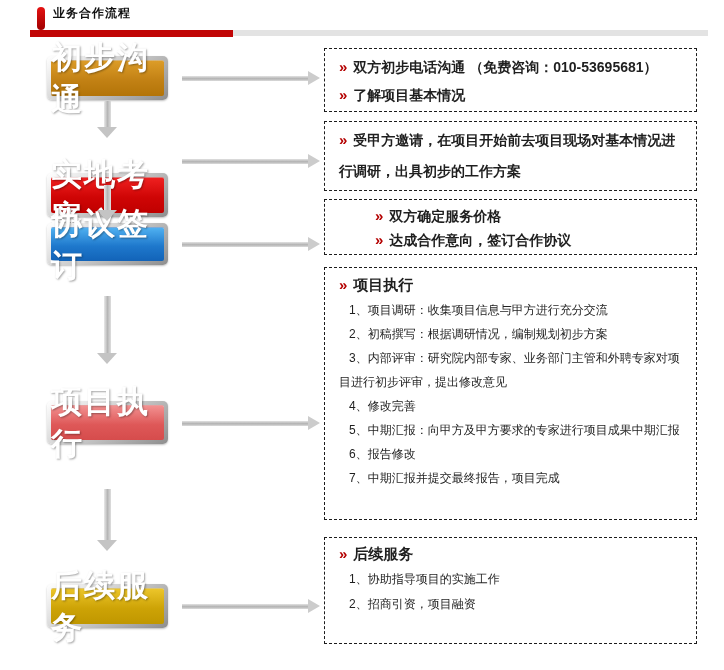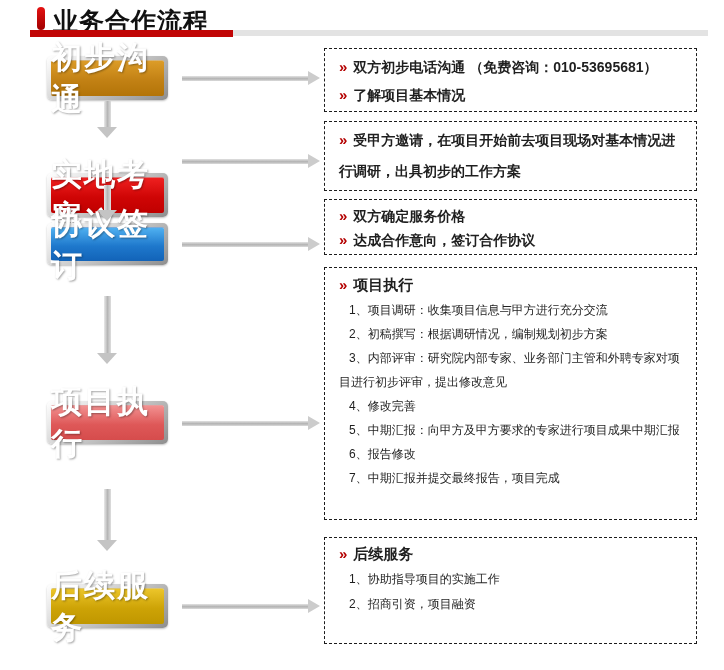--- a/index.html
+++ b/index.html
@@ -15,21 +15,21 @@
   }
 
   
   .title-mark {
     position: absolute; left: 37px; top: 7px;
     width: 8px; height: 23px; border-radius: 4px;
     background: linear-gradient(180deg, #e51212 0%, #a00000 100%);
   }
   .page-title {
     position: absolute; left: 53px; top: 5px;
-    font-size: 25px; font-weight: bold; color: #111111;
+    font-size: 12px; font-weight: bold; color: #111111;
     letter-spacing: 1px;
   }
   .rule-red {
     position: absolute; left: 30px; top: 30px;
     width: 203px; height: 7px; background: #c10505;
   }
   .rule-gray {
     position: absolute; left: 233px; top: 30px;
     width: 475px; height: 6px; background: #e3e3e3;
   }
@@ -104,21 +104,21 @@
   .b1 { top: 48px;  height: 64px; }
   .b2 { top: 121px; height: 70px; padding-top: 2px; }
   .b3 { top: 199px; height: 56px; }
   .b4 { top: 267px; height: 253px; }
   .b5 { top: 537px; height: 107px; padding-top: 3px; }
 
   .bline {
     font-size: 14px; font-weight: bold; color: #1f1f1f; line-height: 28px;
   }
   .b2 .bline { line-height: 31px; }
-  .b3 .bline { line-height: 24px; }
+  .b3 .bline { line-height: 24px; margin-left: 36px; }
   .bhead { font-size: 15px; font-weight: bold; color: #1f1f1f; line-height: 26px; }
   .bitem {
     font-size: 12px; font-weight: normal; color: #1f1f1f;
     line-height: 24px; text-indent: 10px;
   }
   .b5 .bitem { line-height: 25px; }
   .chev {
     color: #b40000; font-weight: bold; margin-right: 7px;
     letter-spacing: -1px; font-size: 15px;
   }

